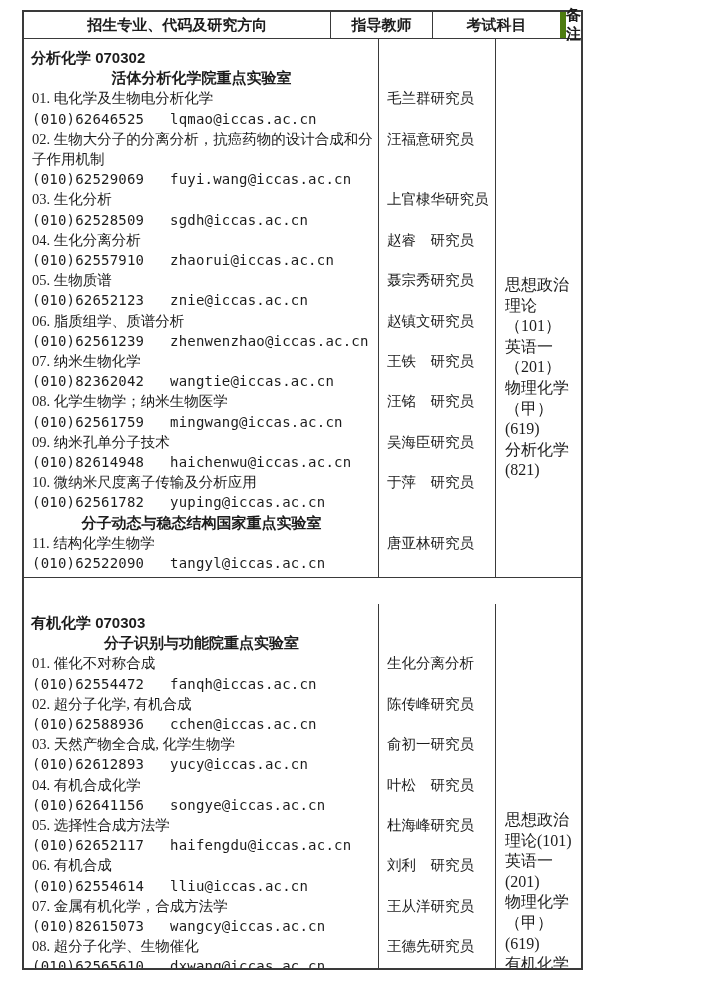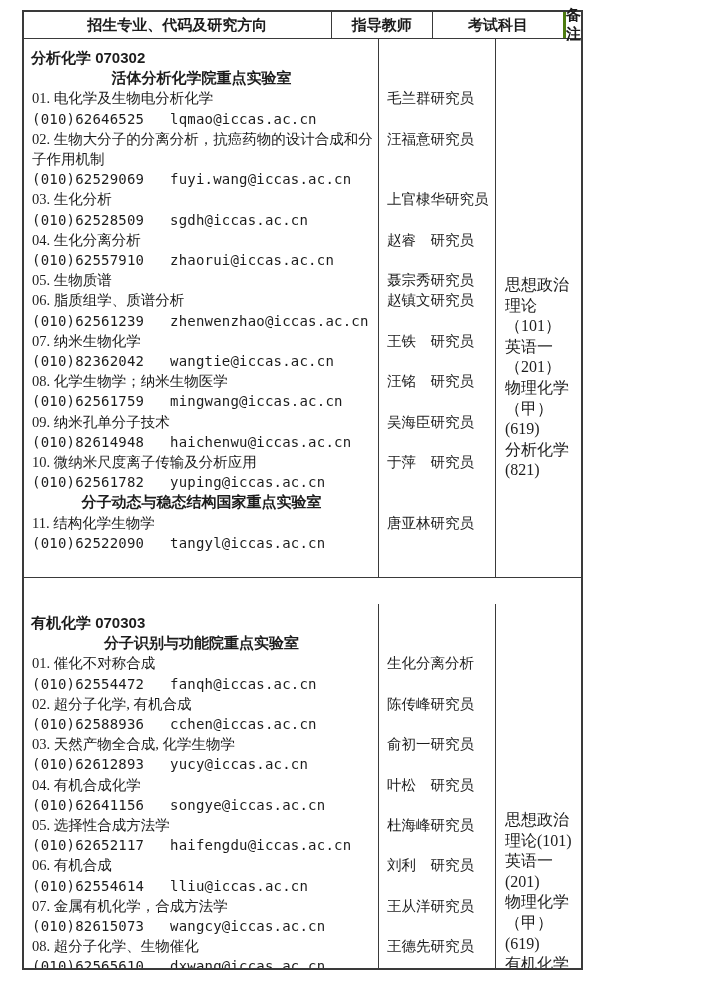--- a/index.html
+++ b/index.html
@@ -39,21 +39,21 @@
     display: flex;
     align-items: center;
     justify-content: center;
     font-family: "Liberation Sans", "DejaVu Sans", sans-serif;
     font-weight: bold;
     font-size: 15px;
     box-sizing: border-box;
   }
   .hc1 { width: 355px; border-right: 1px solid #3a3a3a; }
   .hc2 { width: 117px; border-right: 1px solid #3a3a3a; }
-  .hc3 { width: 153px; border-right: 3px solid #4d7c0f; }
+  .hc3 { width: 153px; border-right: 6px solid #4d7c0f; }
   .hc4 { flex: 1; }
   
   .sections-host {
     flex: 1;
     display: flex;
     flex-direction: column;
     min-height: 0;
     gap: 26px;
   }
   .section {
@@ -181,20 +181,21 @@
               <div class="topic">04. 生化分离分析</div>
               <div class="contact">(010)62557910   zhaorui@iccas.ac.cn</div>
             </div>
             <div class="dir-c2">
               <div class="advisor">赵睿　研究员</div>
             </div>
           </div>
           <div class="dir-row">
             <div class="dir-c1">
               <div class="topic">05. 生物质谱</div>
+              <div class="contact">(010)62652123   znie@iccas.ac.cn</div>
             </div>
             <div class="dir-c2">
               <div class="advisor">聂宗秀研究员</div>
             </div>
           </div>
           <div class="dir-row">
             <div class="dir-c1">
               <div class="topic">06. 脂质组学、质谱分析</div>
               <div class="contact">(010)62561239   zhenwenzhao@iccas.ac.cn</div>
             </div>

